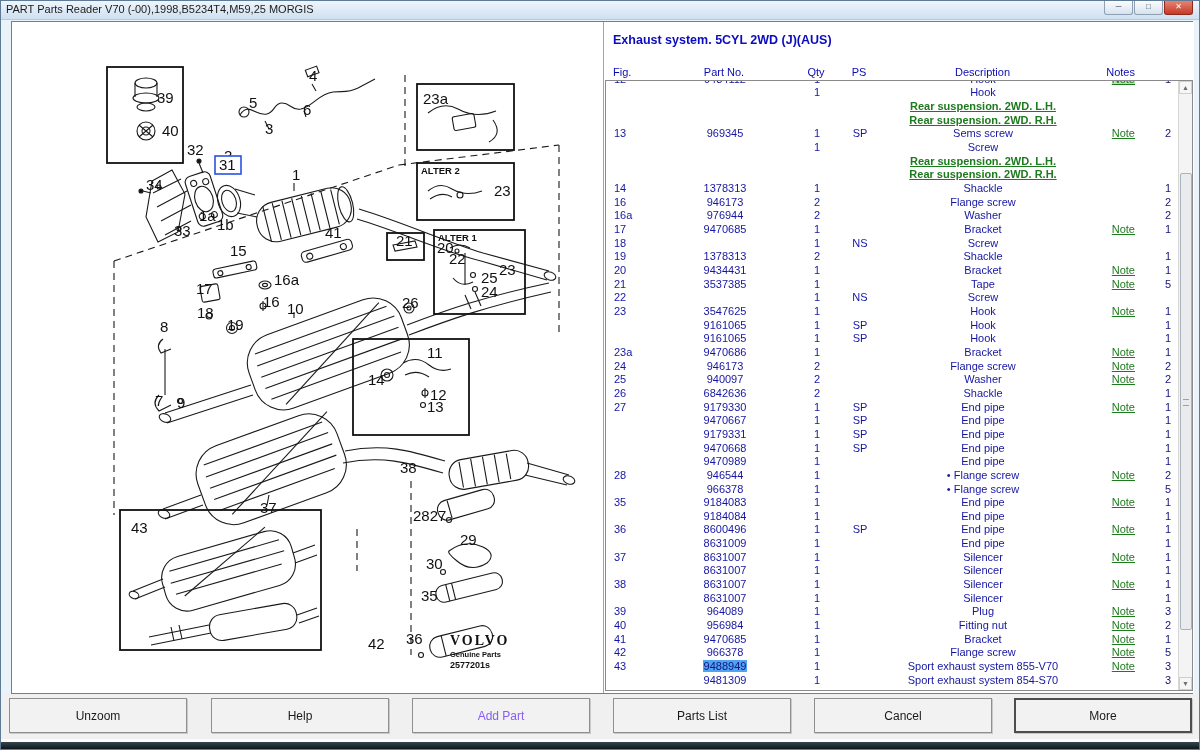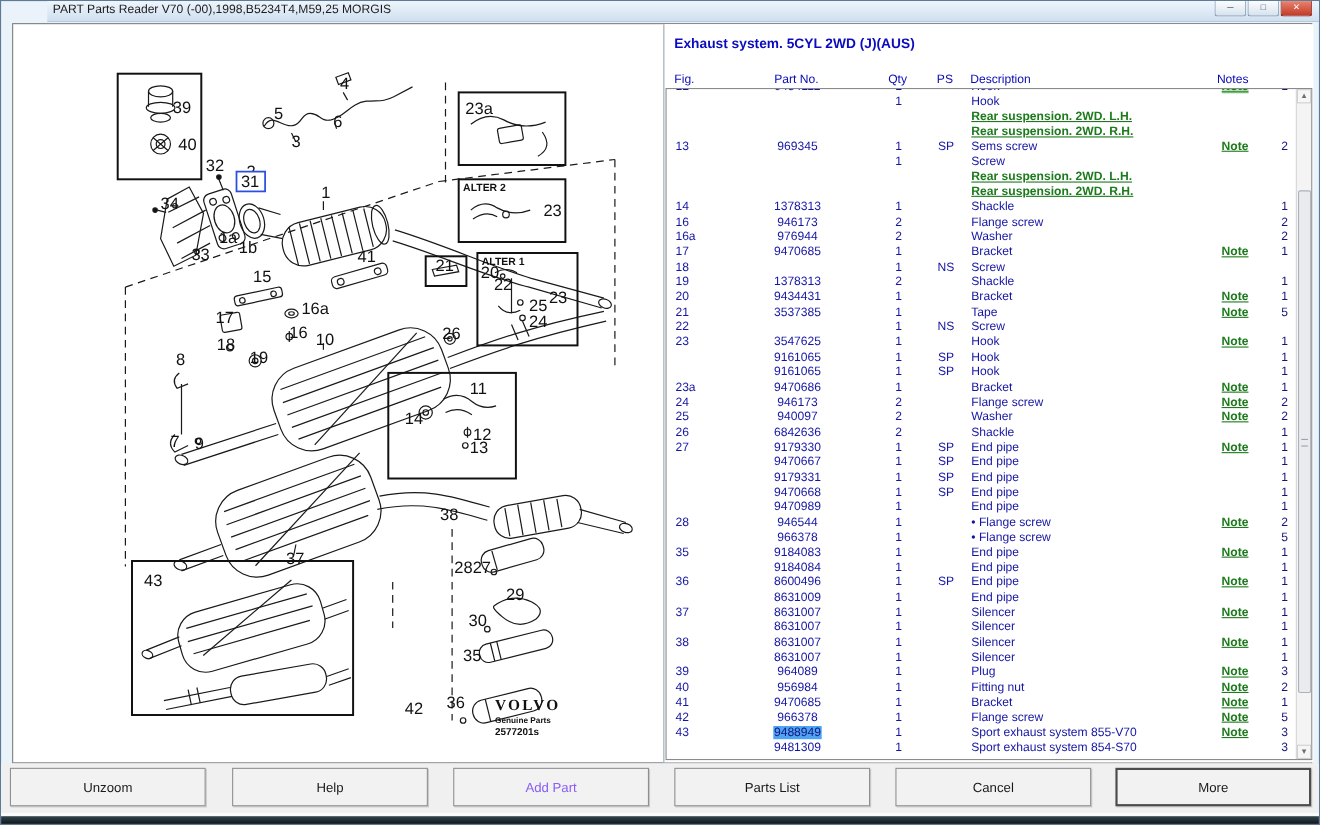--- a/index.html
+++ b/index.html
@@ -1,20 +1,20 @@
 <!DOCTYPE html>
 <html><head>
 <meta charset="utf-8">
 <style>
   html,body{margin:0;padding:0;background:#444;}
   .window{position:relative;width:1200px;height:750px;background:#eaf2fa;overflow:hidden;
           font-family:"Liberation Sans",sans-serif;border:1px solid #5e7a94;box-sizing:border-box;}
   
   .titlebar{position:absolute;left:0;top:0;right:0;height:18px;
-            background:linear-gradient(#eef5fc,#cfe0f0);border-bottom:1px solid #b7c9da;margin-left:42px;}
+            background:linear-gradient(#eef5fc,#cfe0f0);border-bottom:1px solid #b7c9da;}
   .title-text{position:absolute;left:5px;top:2px;font-size:11px;color:#1c1c1c;white-space:nowrap;}
   .winbtns{position:absolute;right:6px;top:0;display:flex;}
   .winbtn{width:29px;height:14px;border:1px solid #8fa0b4;border-top:none;box-sizing:border-box;
           background:linear-gradient(#fbfdff,#d7e2ee);font-size:8px;color:#33485c;text-align:center;
           line-height:12px;border-radius:0 0 3px 3px;margin-left:1px;}
   .winbtn.close{background:linear-gradient(#e8836f,#c23b28);color:#fff;border-color:#90291c;}
   
   .content{position:absolute;left:10px;top:20px;width:1182px;height:673px;background:#fff;
            border:1px solid #7d7d7d;box-sizing:border-box;}
   
@@ -36,25 +36,25 @@
          font-size:11px;font-weight:normal;color:#0b0bb4;}
   .tbox{position:absolute;left:1px;right:1px;top:58px;bottom:2px;border:1px solid #8a8a8a;
         box-sizing:border-box;overflow:hidden;}
   #rows{position:absolute;left:0;right:13px;top:-9px;font-size:11px;color:#1515a3;}
   .trow{display:flex;height:13.66px;align-items:center;white-space:nowrap;}
   .tc{display:block;overflow:visible;}
   .c-fig{width:52px;padding-left:8px;box-sizing:border-box;}
   .c-part{width:134px;text-align:center;}
   .c-qty{width:50px;text-align:center;}
   .c-ps{width:36px;text-align:center;}
-  .c-desc{flex:1;padding-left:5px;}
+  .c-desc{flex:1;padding-left:5px;text-align:center;}
   .c-note{width:52px;text-align:right;}
   .c-num{width:44px;text-align:right;padding-right:8px;box-sizing:border-box;color:#14147c;}
   .glink{color:#1d7a1d;font-weight:bold;text-decoration:underline;}
-  .nlink{color:#1d7a1d;font-weight:bold;text-decoration:underline;cursor:pointer;}
+  .nlink{color:#1d7a1d;font-weight:normal;text-decoration:underline;cursor:pointer;}
   .nlink.nsel{background:#b5e0b5;}
   .psel{background:#4ea3f5;color:#15157a;padding:0 1px;}
   
   .sbar{position:absolute;right:0;top:0;bottom:0;width:13px;background:#f4f4f4;
         border-left:1px solid #d6d6d6;}
   .sarrow{position:absolute;left:0;width:13px;height:13px;background:#f6f6f6;border:1px solid #d0d0d0;
           box-sizing:border-box;color:#6a7076;font-size:7px;text-align:center;line-height:11px;}
   .sup{top:0;} .sdn{bottom:0;}
   .sthumb{position:absolute;left:1px;width:10px;top:92px;height:455px;background:#e9ebee;
           border:1px solid #aab2ba;border-radius:2px;}

